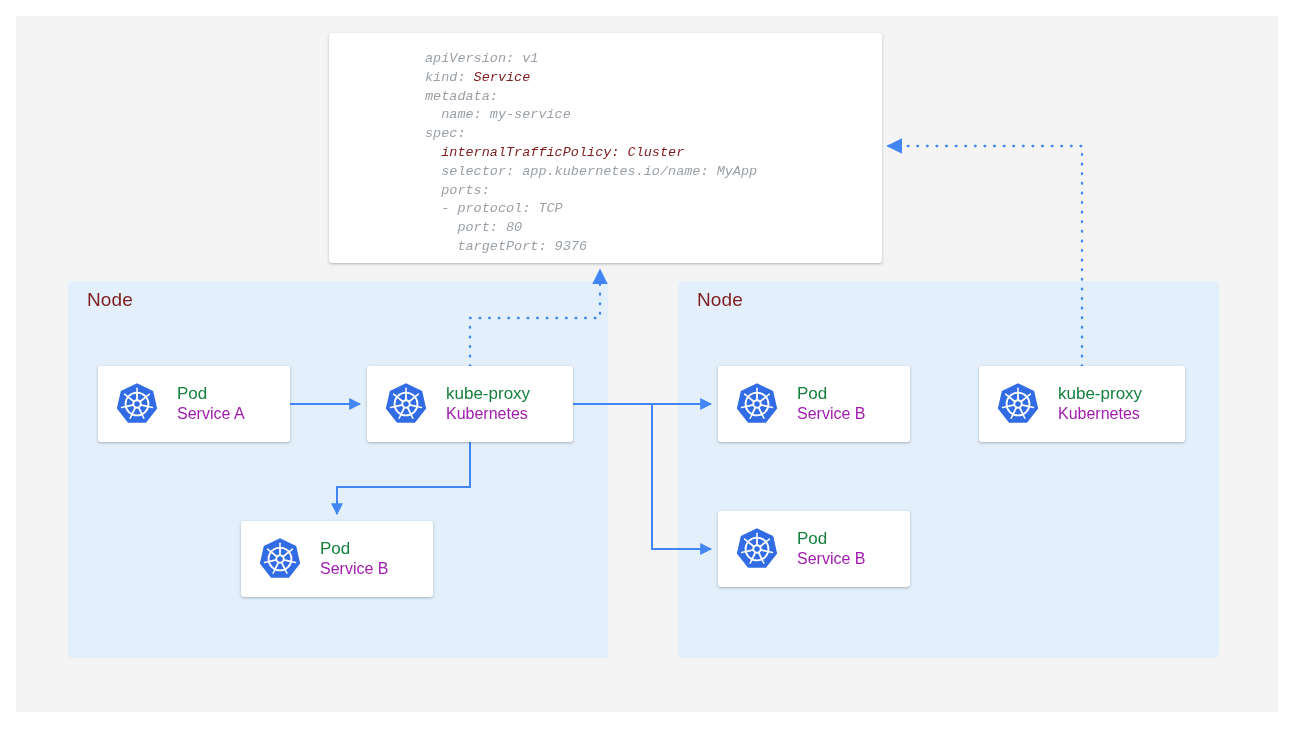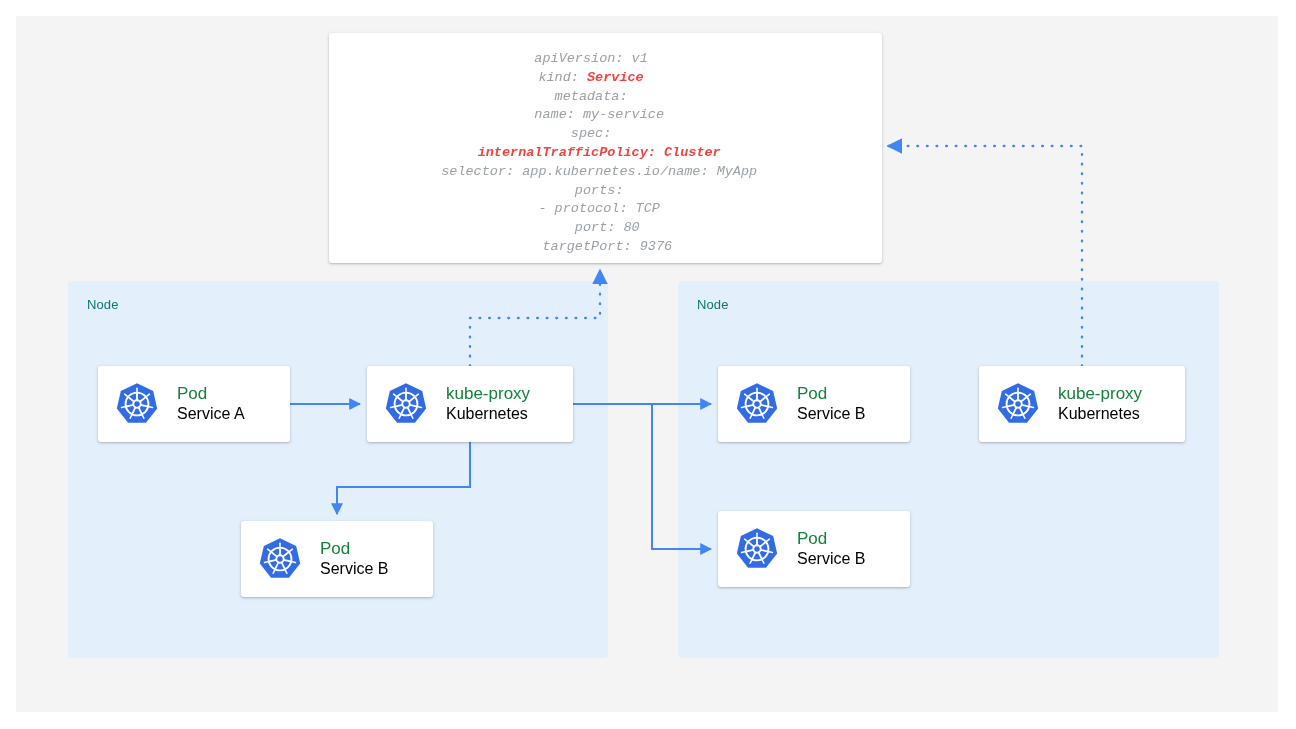--- a/index.html
+++ b/index.html
@@ -20,23 +20,23 @@
   
   .node-box {
     position: absolute;
     background: #e3f0fc;
     border-radius: 4px;
   }
   #node-left  { left: 52px;  top: 265px; width: 540px; height: 377px; }
   #node-right { left: 662px; top: 265px; width: 541px; height: 377px; }
   .node-label {
     position: absolute;
-    left: 19px; top: 16px;
-    font-size: 13px;
-    color: #0f766e;
+    left: 19px; top: 8px;
+    font-size: 19px;
+    color: #7f1d1d;
     letter-spacing: .1px;
   }
   
   .card {
     position: absolute;
     background: #ffffff;
     border-radius: 3px;
     box-shadow: 0 1px 2px rgba(60,64,67,.25), 0 1px 4px rgba(60,64,67,.12);
     display: flex;
     align-items: center;
@@ -55,21 +55,21 @@
     transform: translateY(-50%);
     line-height: 1.25;
   }
   .card-title {
     font-size: 17px;
     color: #15803d;
     white-space: nowrap;
   }
   .card-sub {
     font-size: 16px;
-    color: #000000;
+    color: #a21caf;
     white-space: nowrap;
   }
   
   #card-pod-a        { left: 82px;  top: 350px; width: 192px; height: 76px; }
   #card-kube-proxy-l { left: 351px; top: 350px; width: 206px; height: 76px; }
   #card-pod-b-l      { left: 225px; top: 505px; width: 192px; height: 76px; }
   #card-pod-b-r1     { left: 702px; top: 350px; width: 192px; height: 76px; }
   #card-pod-b-r2     { left: 702px; top: 495px; width: 192px; height: 76px; }
   #card-kube-proxy-r { left: 963px; top: 350px; width: 206px; height: 76px; }
 
@@ -86,23 +86,22 @@
   #yaml-code {
     position: absolute;
     left: 96px; top: 17px;
     margin: 0;
     font-family: "Liberation Mono", monospace;
     font-style: italic;
     font-size: 13.5px;
     line-height: 18.8px;
     color: #9aa0a6;
     white-space: pre;
-    text-align: center;
-  }
-  #yaml-code .b { font-weight: bold; color: #ef4444; font-style: italic; }
+  }
+  #yaml-code .b { font-weight: normal; color: #7f1d1d; font-style: italic; }
 
   
   #wires {
     position: absolute;
     left: 0; top: 0;
     width: 1262px; height: 696px;
     overflow: visible;
     pointer-events: none;
   }
 </style>

